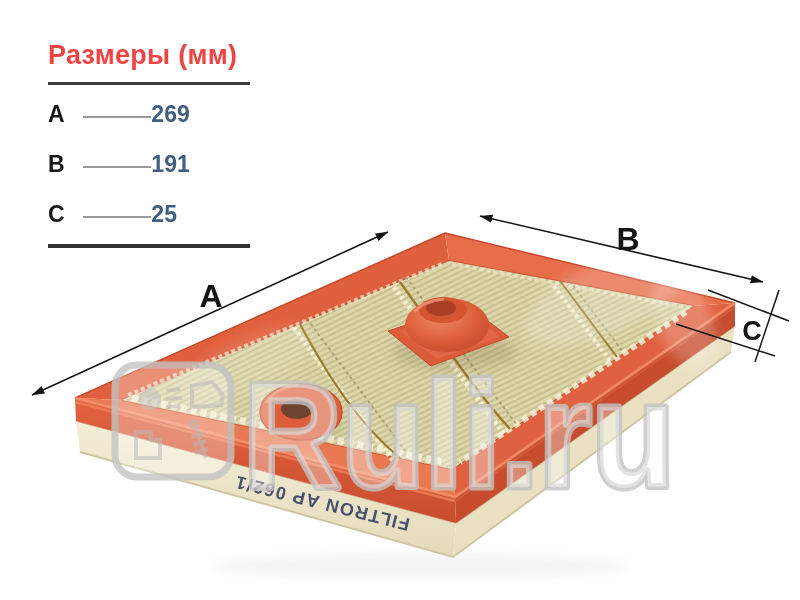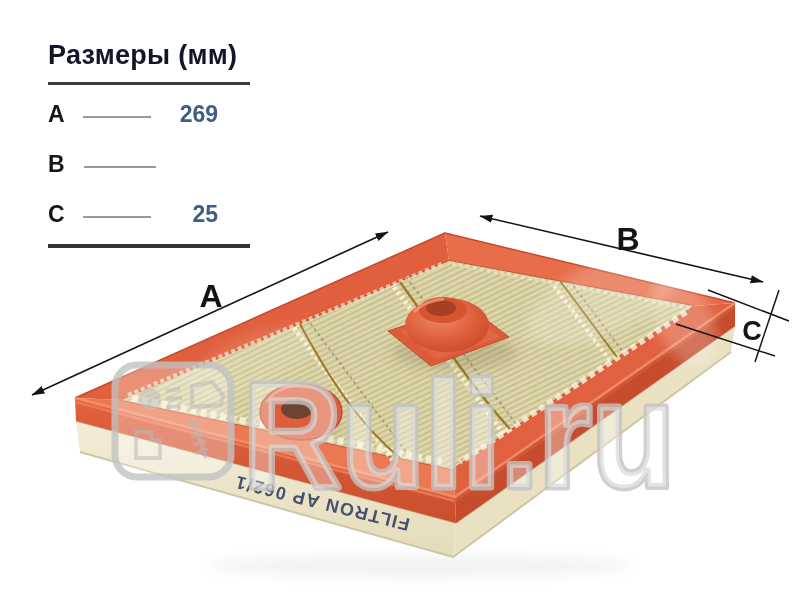--- a/index.html
+++ b/index.html
@@ -2,29 +2,29 @@
 <html><head>
 <meta charset="utf-8">
 <style>
   html,body{margin:0;padding:0;background:#fff;}
   #stage{
     position:relative;width:800px;height:600px;background:#ffffff;overflow:hidden;
     font-family:"Liberation Sans","DejaVu Sans",sans-serif;
   }
   
   .pnl{position:absolute;left:48px;top:38px;width:202px;}
-  .pnl-title{font-size:27px;font-weight:700;color:#0f172a;letter-spacing:.3px;line-height:34px;}
+  .pnl-title{font-size:27px;font-weight:700;color:#ef4444;letter-spacing:.3px;line-height:34px;}
   .pnl-divider{margin-top:10px;height:3px;background:#3c3c3c;}
   .dim-row{display:flex;align-items:center;height:26px;}
   .dim-row.r1{margin-top:16px;}
   .dim-row.r2{margin-top:24px;}
   .dim-row.r3{margin-top:24px;}
   .dim-letter{width:26px;font-size:23px;font-weight:700;color:#161616;}
   .dim-dash{width:72px;height:2px;background:#9a9a9a;margin-left:10px;margin-top:6px;}
-  .dim-value{margin-left:auto;width:70px;text-align:right;padding-right:32px;
+  .dim-value{margin-left:auto;width:70px;text-align:left;padding-right:32px;
              font-size:23px;font-weight:700;color:#3f5e82;}
   .pnl-bottom{margin-top:17px;height:4px;background:#333;}
   svg{position:absolute;left:0;top:0;}
   svg text{font-family:"Liberation Sans","DejaVu Sans",sans-serif;}
 </style>
 </head>
 <body>
 
 <div id="stage">
 
@@ -33,20 +33,21 @@
     <div class="pnl-divider"></div>
 
     <div class="dim-row r1">
       <span class="dim-letter">A</span>
       <span class="dim-dash"></span>
       <span class="dim-value">269</span>
     </div>
     <div class="dim-row r2">
       <span class="dim-letter">B</span>
       <span class="dim-dash"></span>
+      <span class="dim-value">191</span>
     </div>
     <div class="dim-row r3">
       <span class="dim-letter">C</span>
       <span class="dim-dash"></span>
       <span class="dim-value">25</span>
     </div>
 
     <div class="pnl-bottom"></div>
   </div>
 

